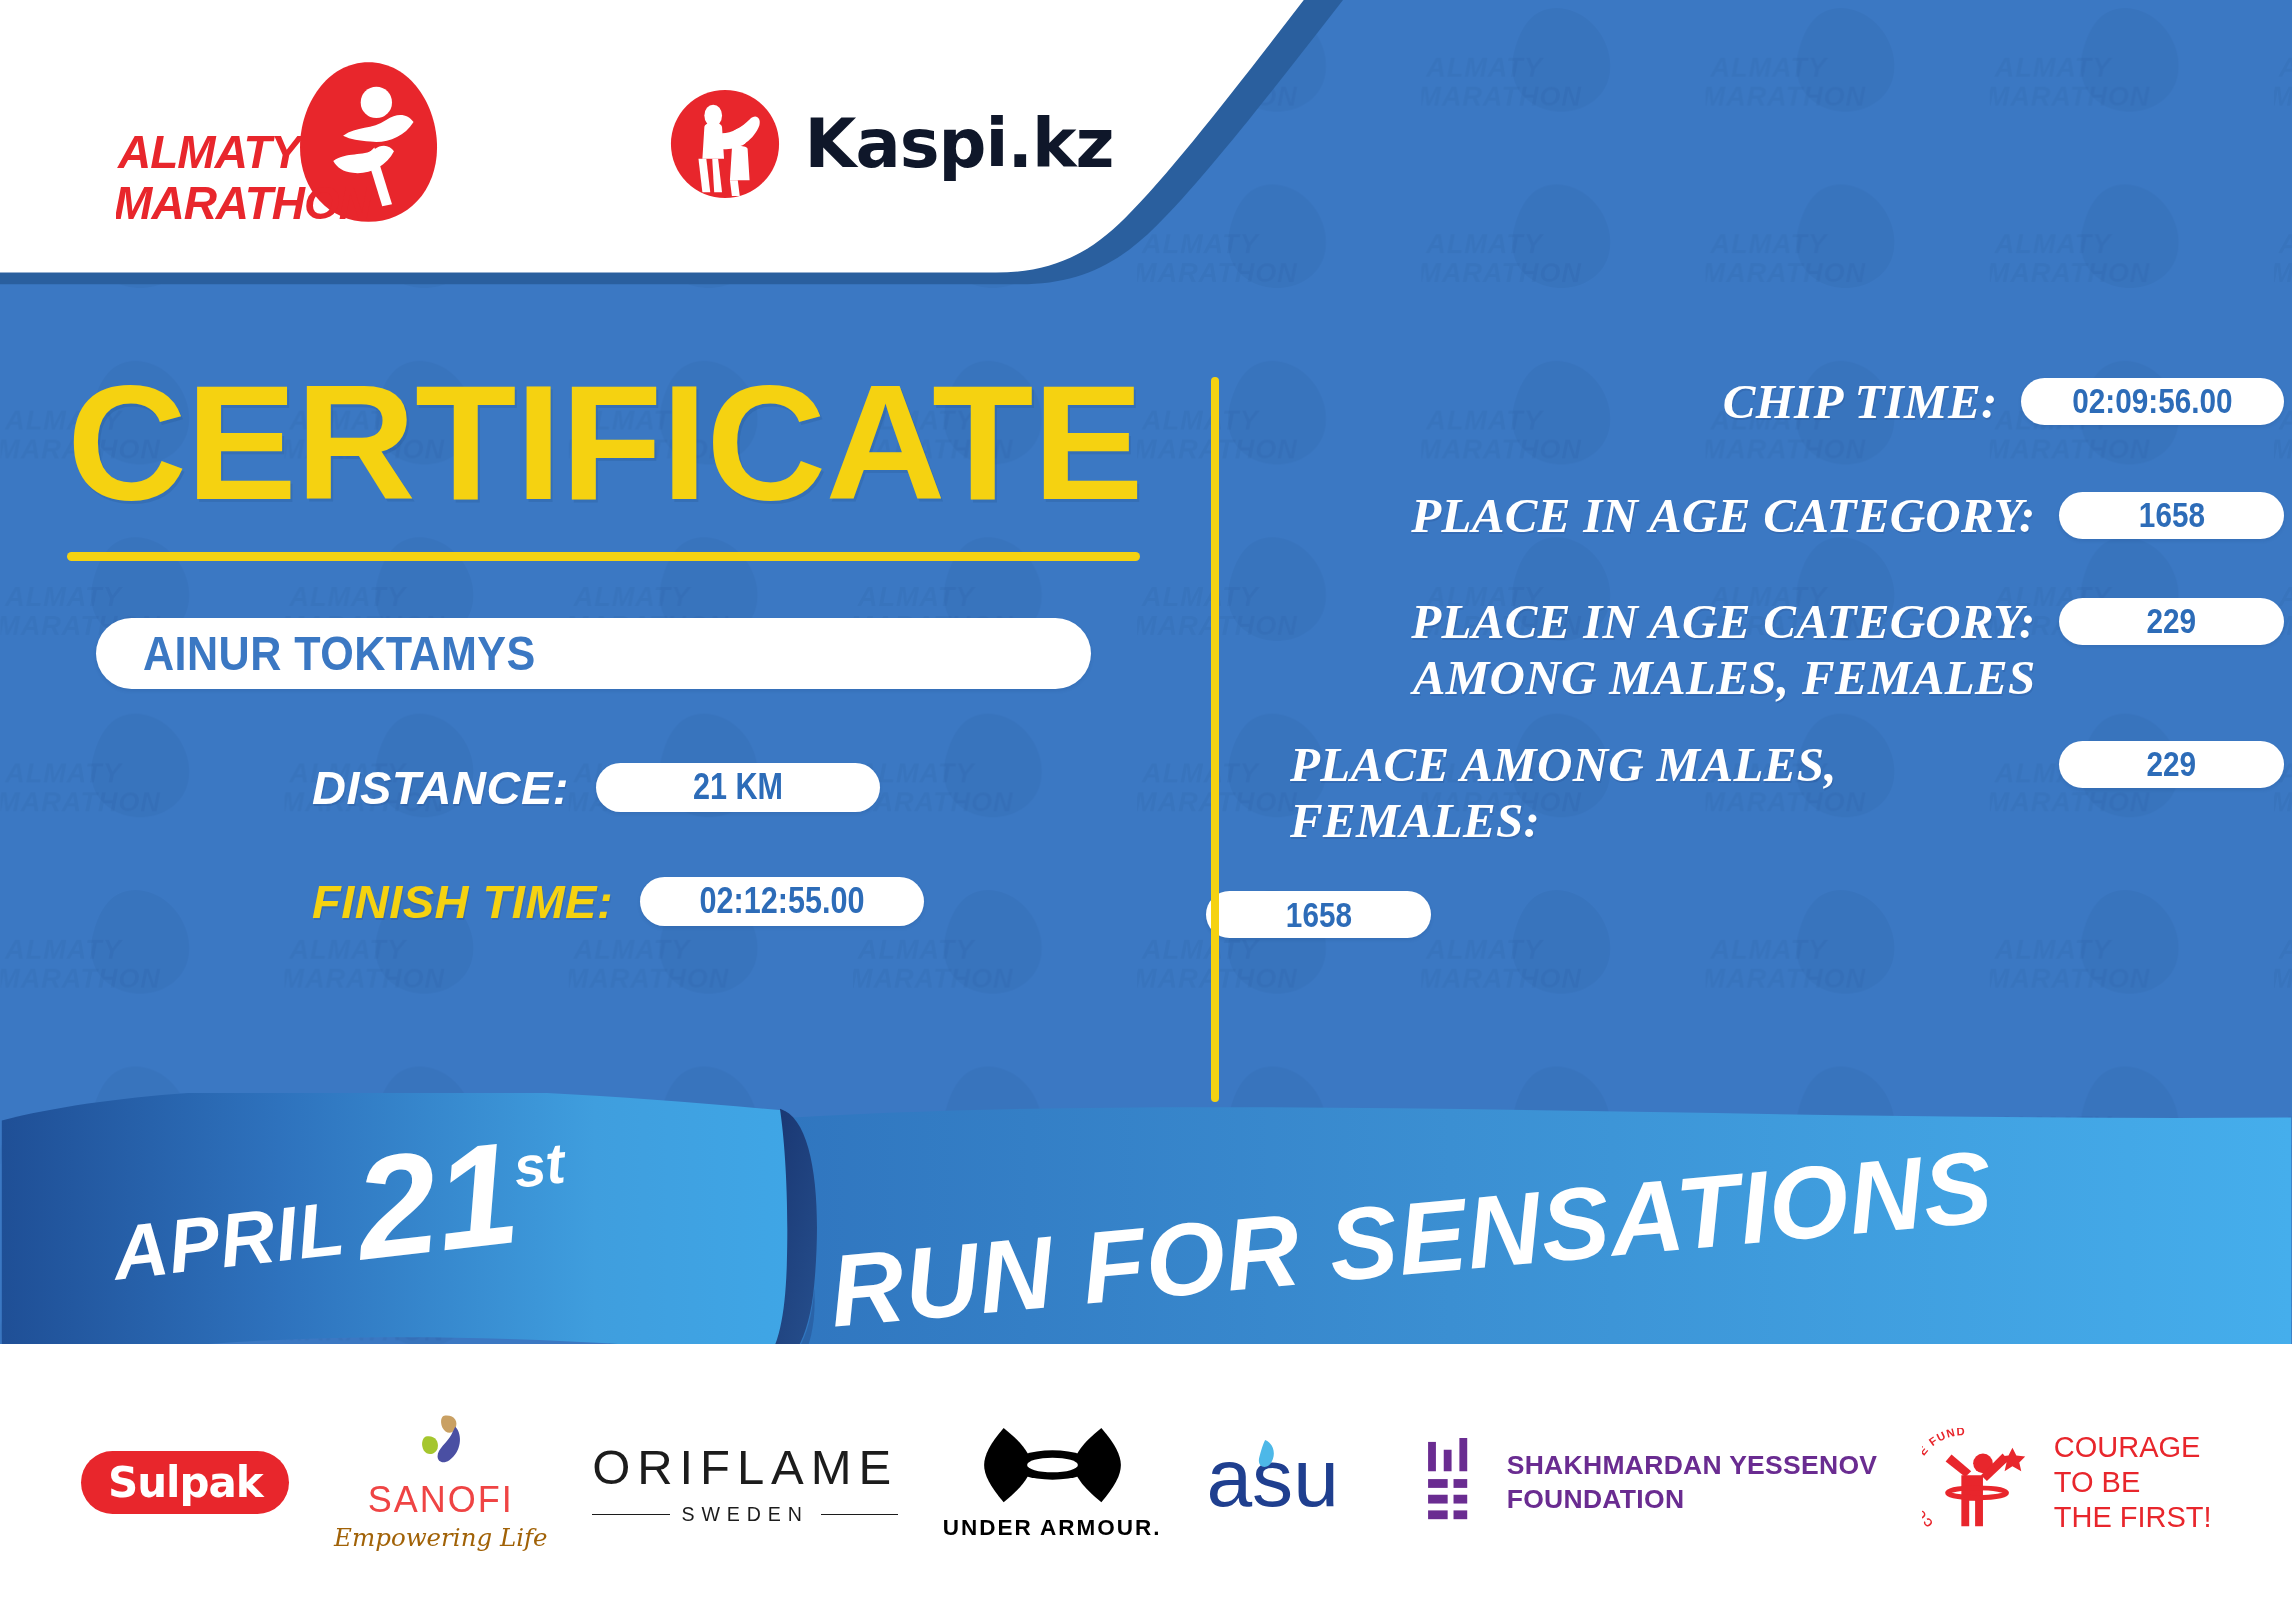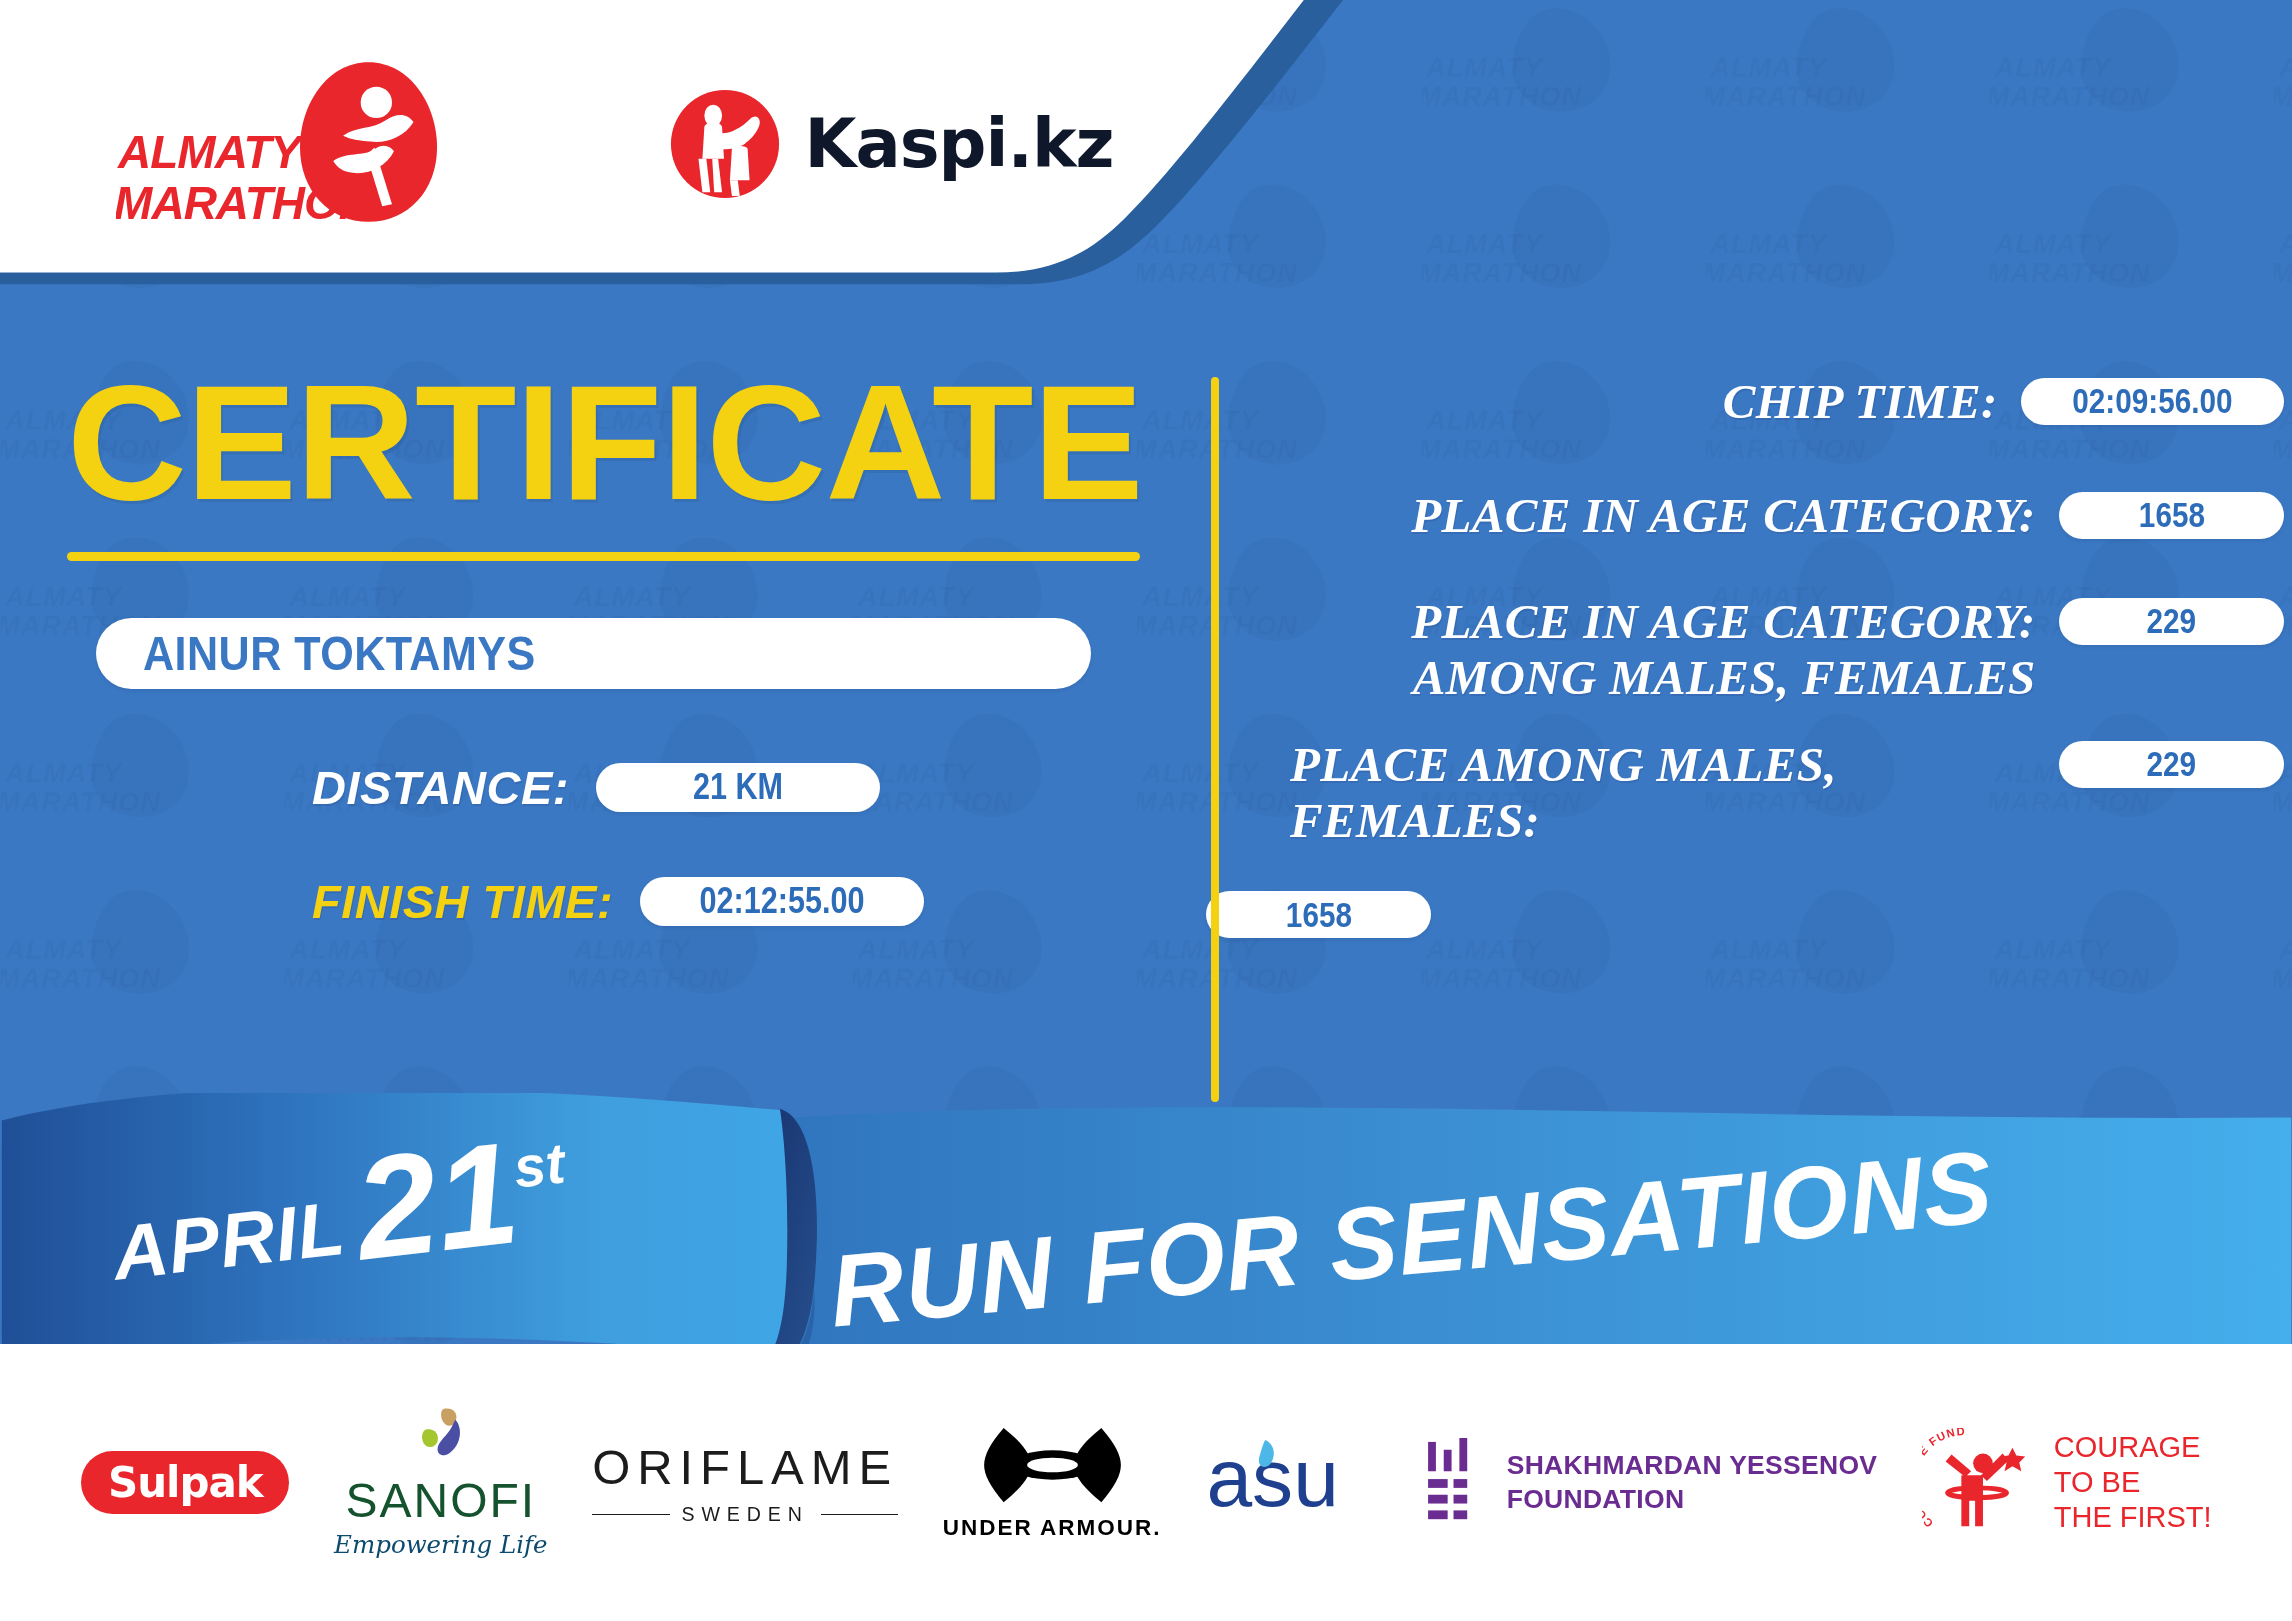--- a/index.html
+++ b/index.html
@@ -314,25 +314,25 @@
     font-weight: bold;
     font-size: 42px;
     letter-spacing: -1px;
   }
 
   
   .sanofi { display: flex; flex-direction: column; align-items: center; }
   .sanofi .mark { width: 61px; height: 61px; position: relative; margin-bottom: 5.9px; }
   .sanofi .w1 {
     font-family: "Liberation Sans", sans-serif;
-    font-size: 48px; letter-spacing: 2px; color: #14532d; font-weight: normal;
+    font-size: 36px; letter-spacing: 2px; color: #ef4444; font-weight: normal;
   }
   .sanofi .w2 {
     font-family: "DejaVu Serif", serif;
-    font-style: italic; font-size: 24.5px; color: #0c4a6e; margin-top: 2px;
+    font-style: italic; font-size: 24.5px; color: #a16207; margin-top: 2px;
   }
 
   
   .oriflame { display: flex; flex-direction: column; align-items: center; }
   .oriflame .w1 {
     font-family: "Liberation Sans", sans-serif;
     font-size: 49px; letter-spacing: 6.9px; color: #1c1c1c; font-weight: 300;
   }
   .oriflame .sub { display: flex; align-items: center; gap: 11.8px; margin-top: 7.8px; width: 100%; }
   .oriflame .line { flex: 1; height: 1.5px; background: #1c1c1c; }

